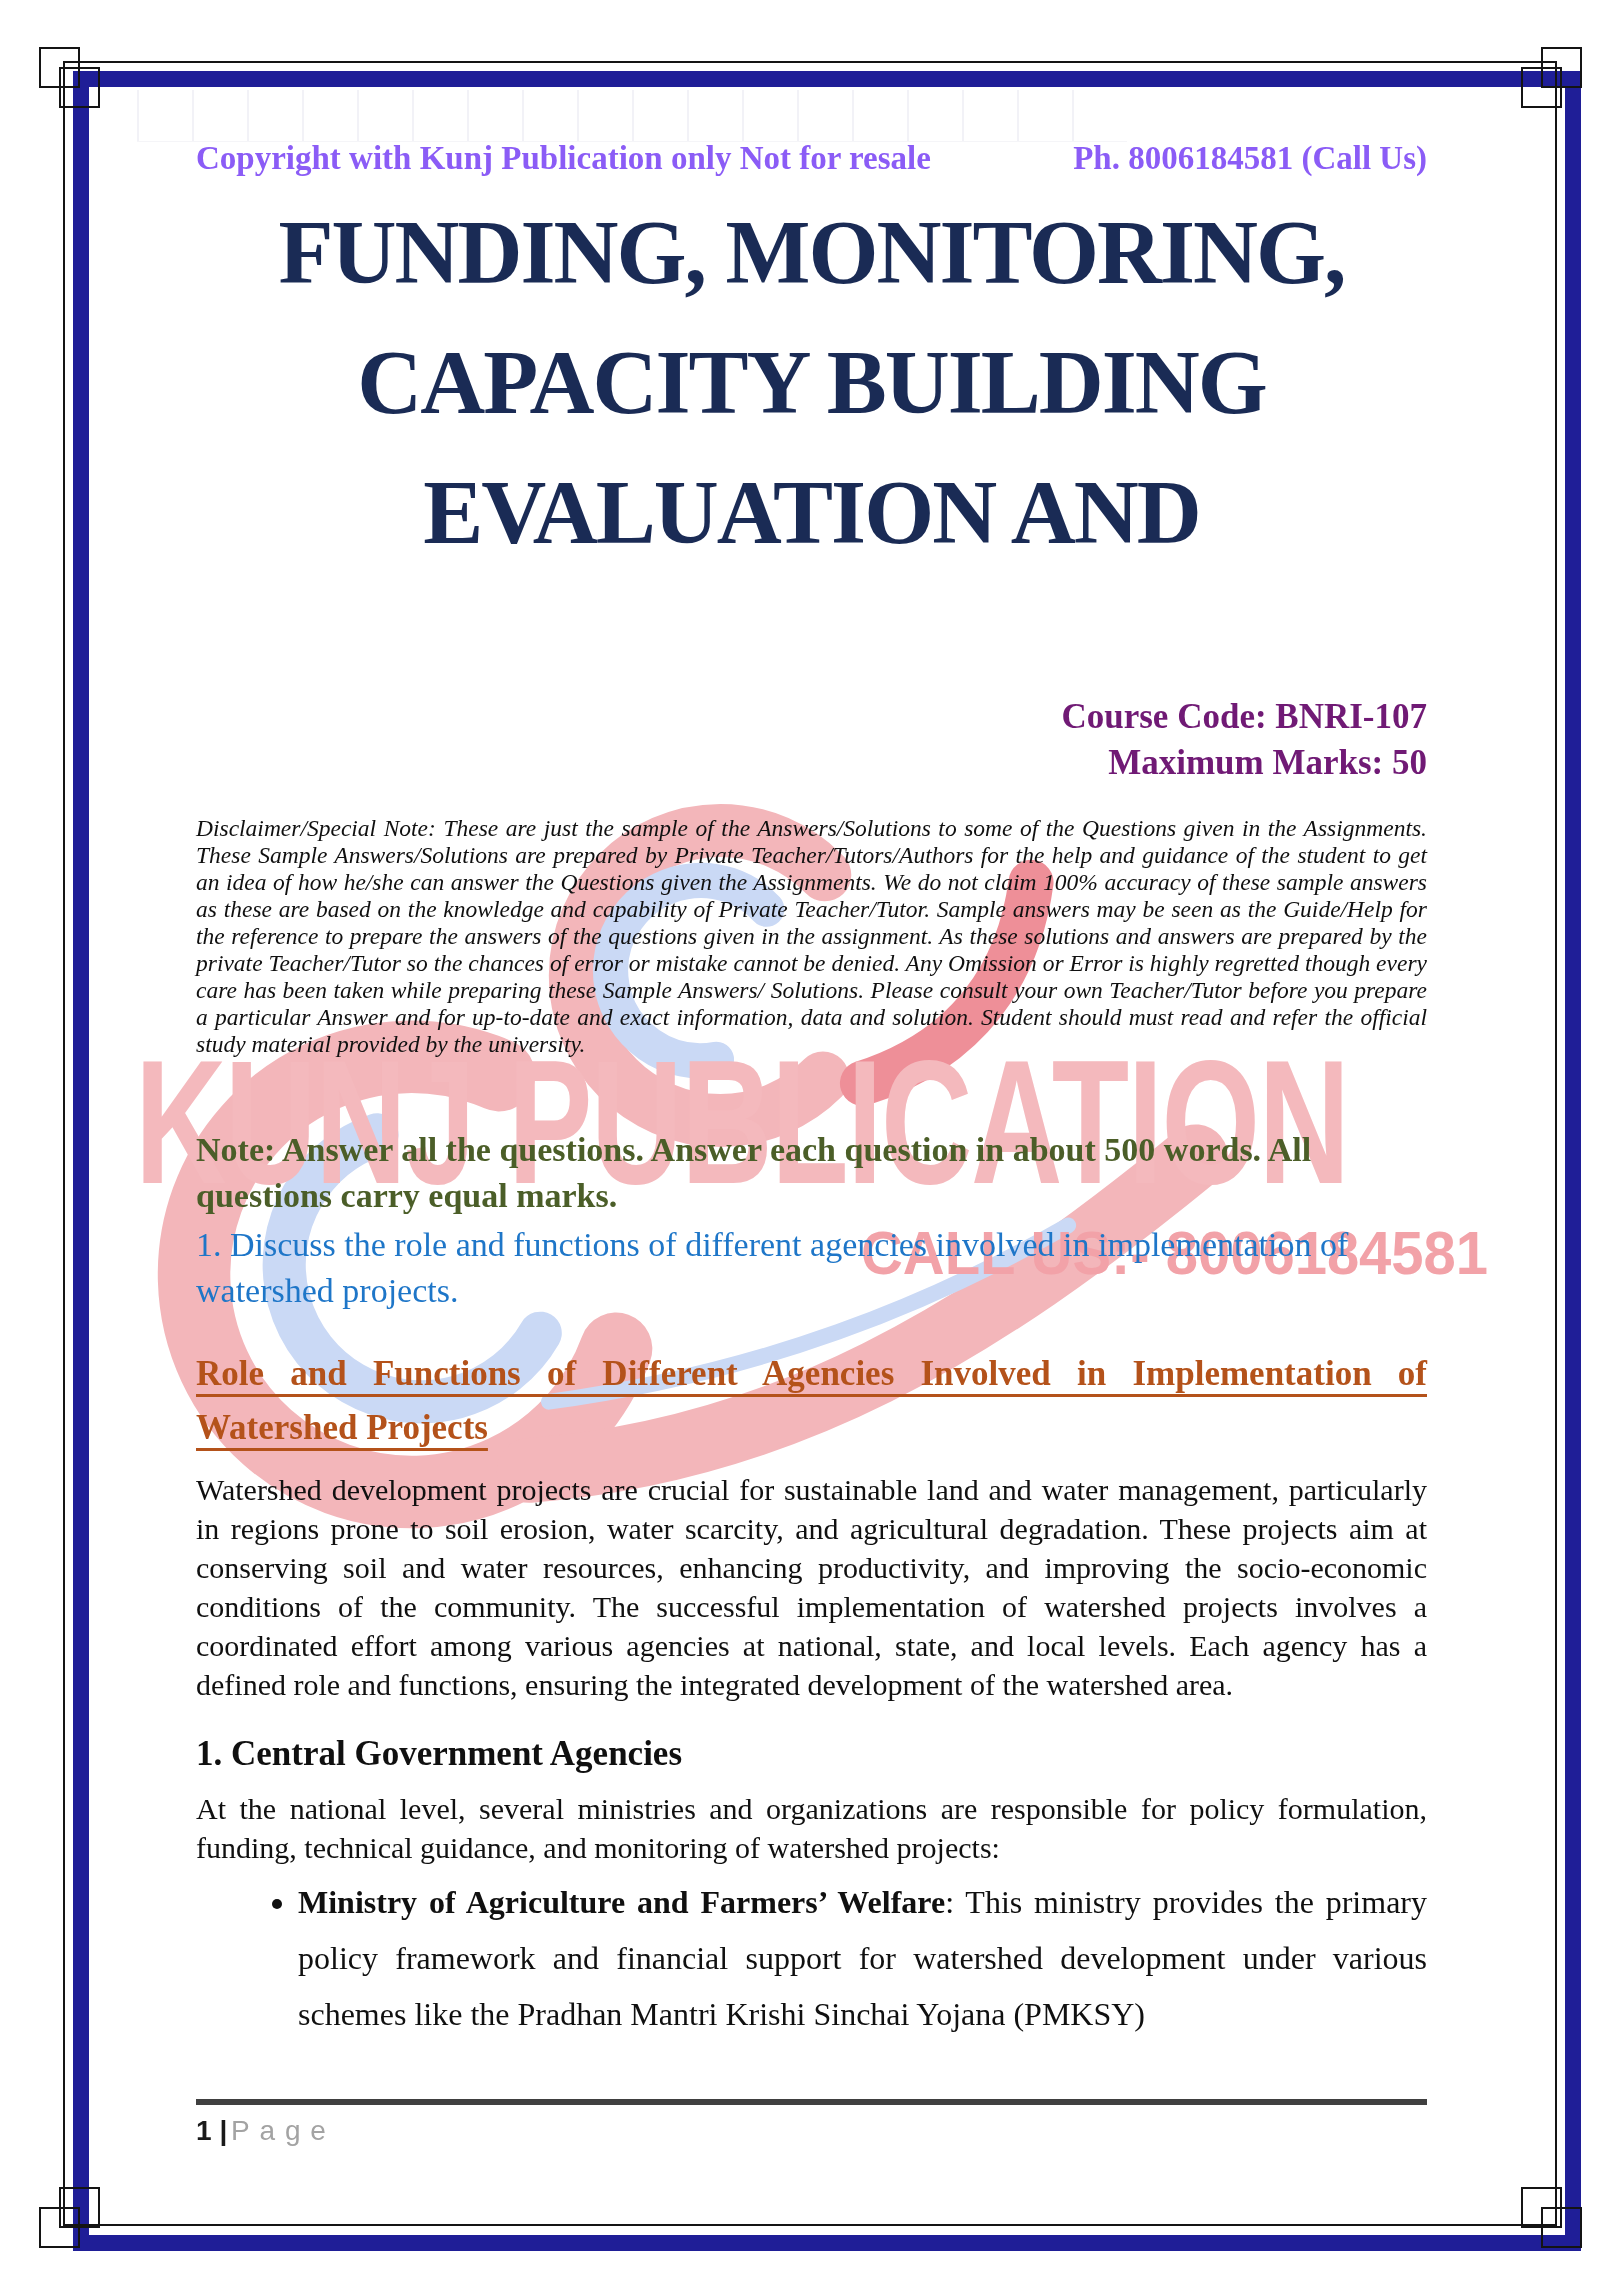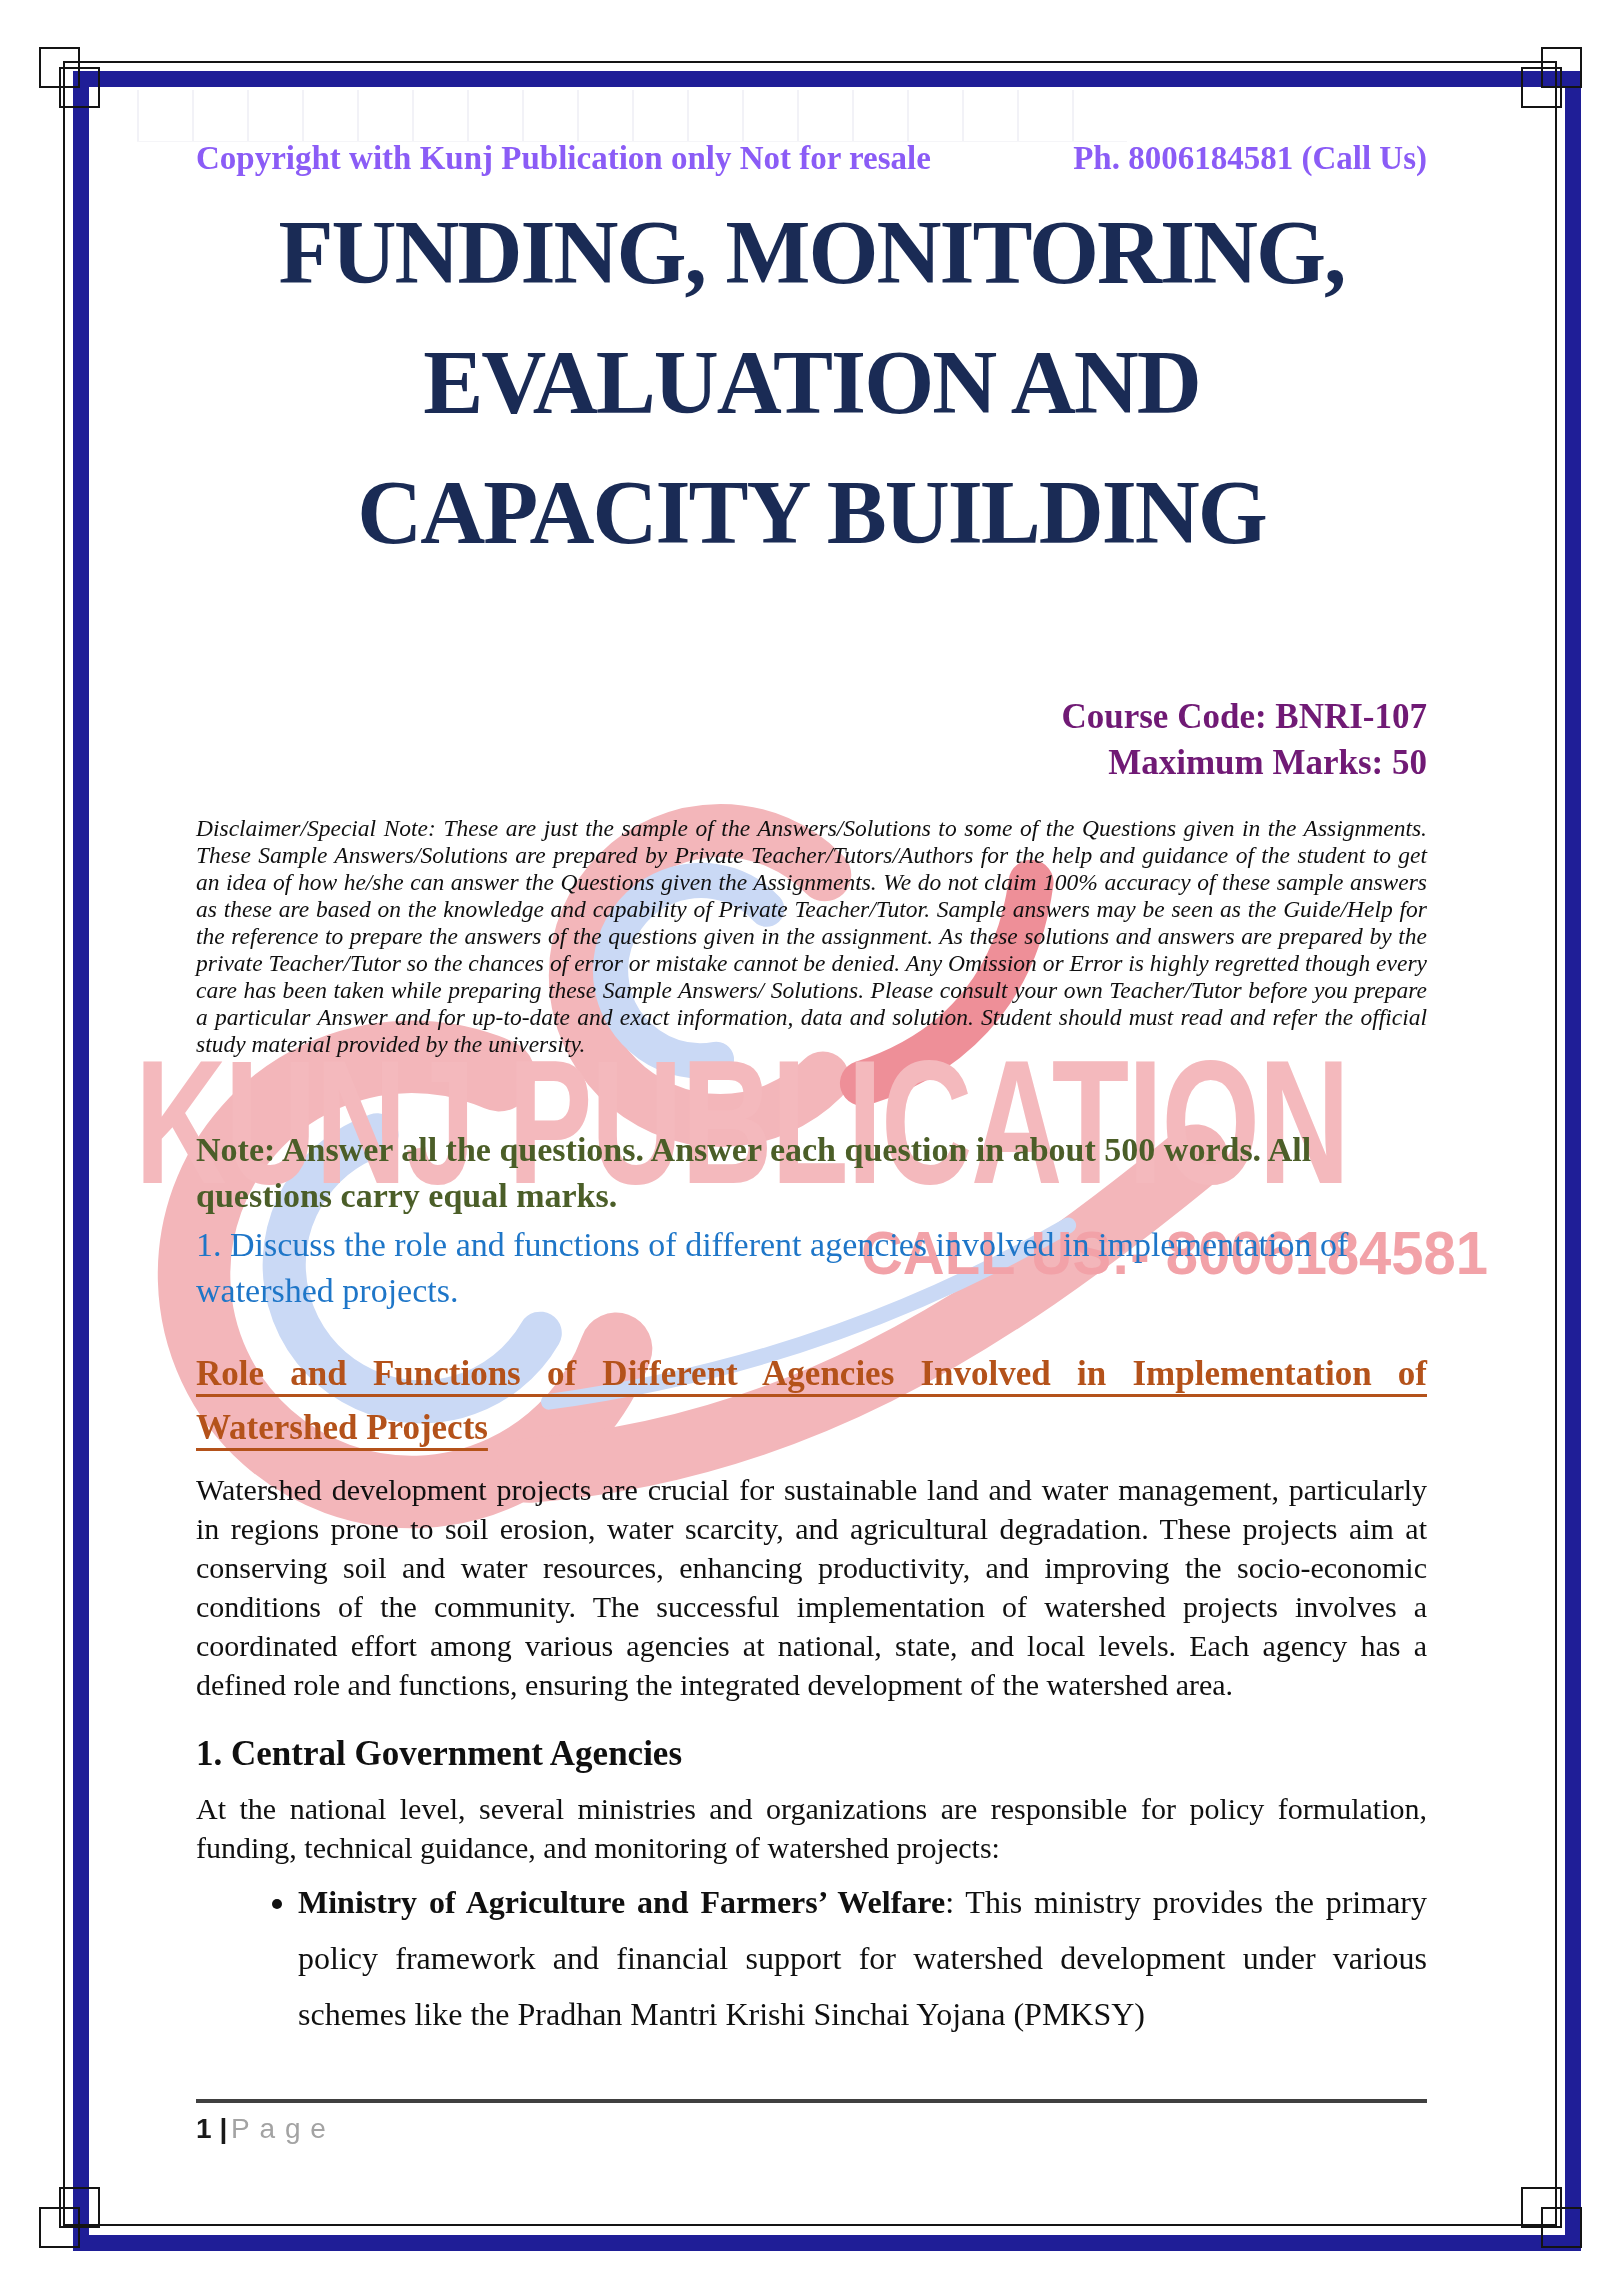--- a/index.html
+++ b/index.html
@@ -43,21 +43,21 @@
   .ans-head{margin-top:33px;color:#b4521a;font-weight:bold;font-size:35px;line-height:54px;
     text-align:justify;text-decoration:underline;text-decoration-thickness:2.9px;text-underline-offset:8.8px;}
   .para{margin-top:15.7px;font-size:30px;line-height:39px;text-align:justify;color:#101010;}
   .sec-head{margin-top:27.4px;font-size:35px;font-weight:bold;color:#101010;line-height:43px;}
   .intro{margin-top:13.7px;font-size:30px;line-height:39px;text-align:justify;color:#101010;}
   ul.blist{margin:7.8px 0 0 0;padding-left:102px;list-style:disc outside;}
   ul.blist li{font-size:32px;line-height:56px;text-align:justify;color:#101010;}
   ul.blist li b{font-weight:bold;}
   
   .footer{position:absolute;left:196px;top:2099px;width:1231px;z-index:2;
-    border-top:4px solid #404040;padding-top:9.8px;
+    border-top:6px solid #404040;padding-top:9.8px;
     font-family:"Liberation Sans",sans-serif;font-size:28px;color:#1a1a1a;}
   .footer .num{font-weight:bold;}
   .footer .sep{font-weight:bold;margin:0 3.9px 0 7.8px;}
   .footer .word{color:#a3a3a3;letter-spacing:9.8px;}
 </style>
 </head>
 <body>
 
 <svg class="wm" width="1621" height="2293" viewBox="0 0 1654 2339">
 
@@ -92,22 +92,22 @@
 
 <div class="content">
 
   <div class="hdr">
     <span>Copyright with Kunj Publication only Not for resale</span>
     <span>Ph. 8006184581 (Call Us)</span>
   </div>
 
   <div class="title">
     <div>FUNDING, MONITORING,</div>
+    <div>CAPACITY BUILDING</div>
     <div>EVALUATION AND</div>
-    <div>CAPACITY BUILDING</div>
   </div>
 
   <div class="course">
     <div>Course Code: BNRI-107</div>
     <div>Maximum Marks: 50</div>
   </div>
 
   <div class="disclaimer">Disclaimer/Special Note: These are just the sample of the Answers/Solutions to some of the Questions given in the Assignments. These Sample Answers/Solutions are prepared by Private Teacher/Tutors/Authors for the help and guidance of the student to get an idea of how he/she can answer the Questions given the Assignments. We do not claim 100% accuracy of these sample answers as these are based on the knowledge and capability of Private Teacher/Tutor. Sample answers may be seen as the Guide/Help for the reference to prepare the answers of the questions given in the assignment. As these solutions and answers are prepared by the private Teacher/Tutor so the chances of error or mistake cannot be denied. Any Omission or Error is highly regretted though every care has been taken while preparing these Sample Answers/ Solutions. Please consult your own Teacher/Tutor before you prepare a particular Answer and for up-to-date and exact information, data and solution. Student should must read and refer the official study material provided by the university.</div>
 
   <div class="note">Note: Answer all the questions. Answer each question in about 500 words. All questions carry equal marks.</div>

